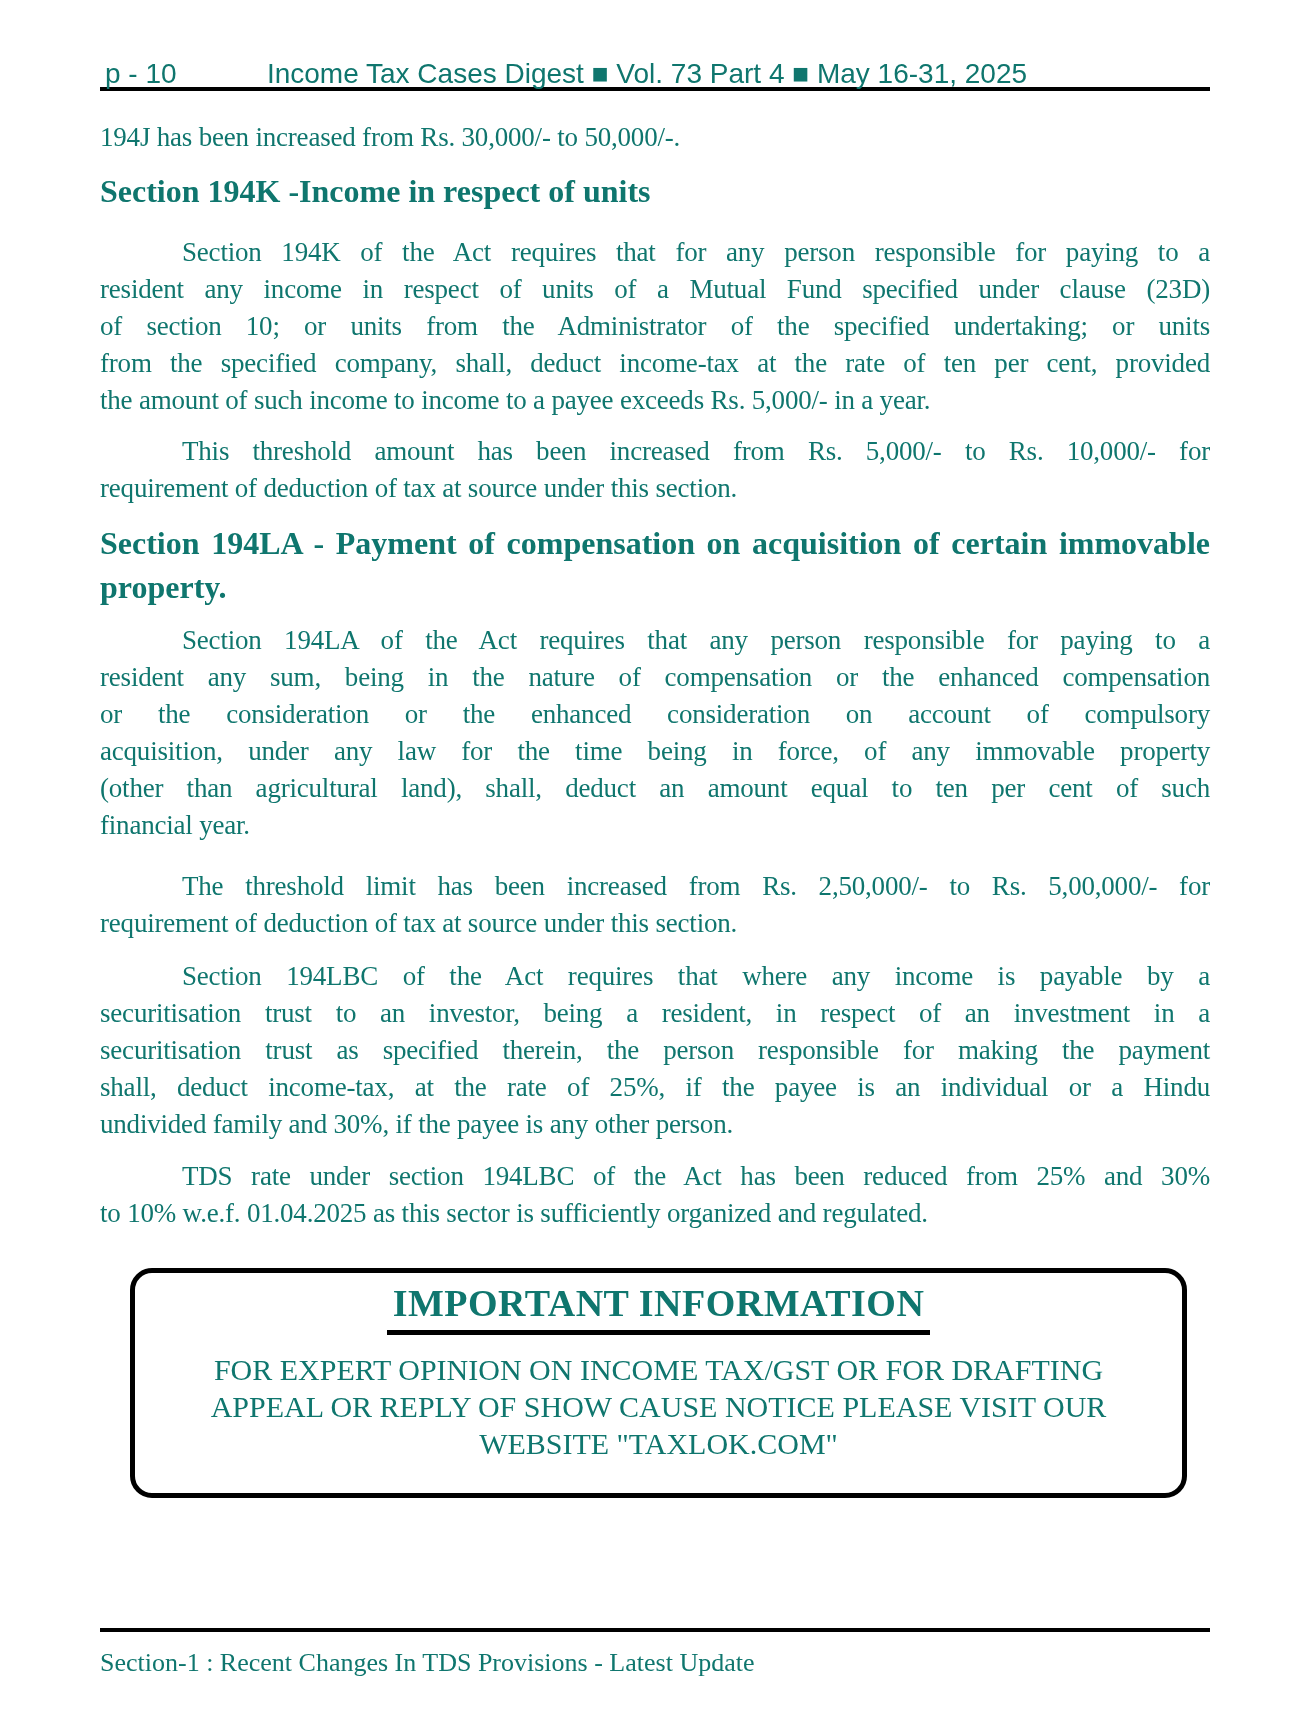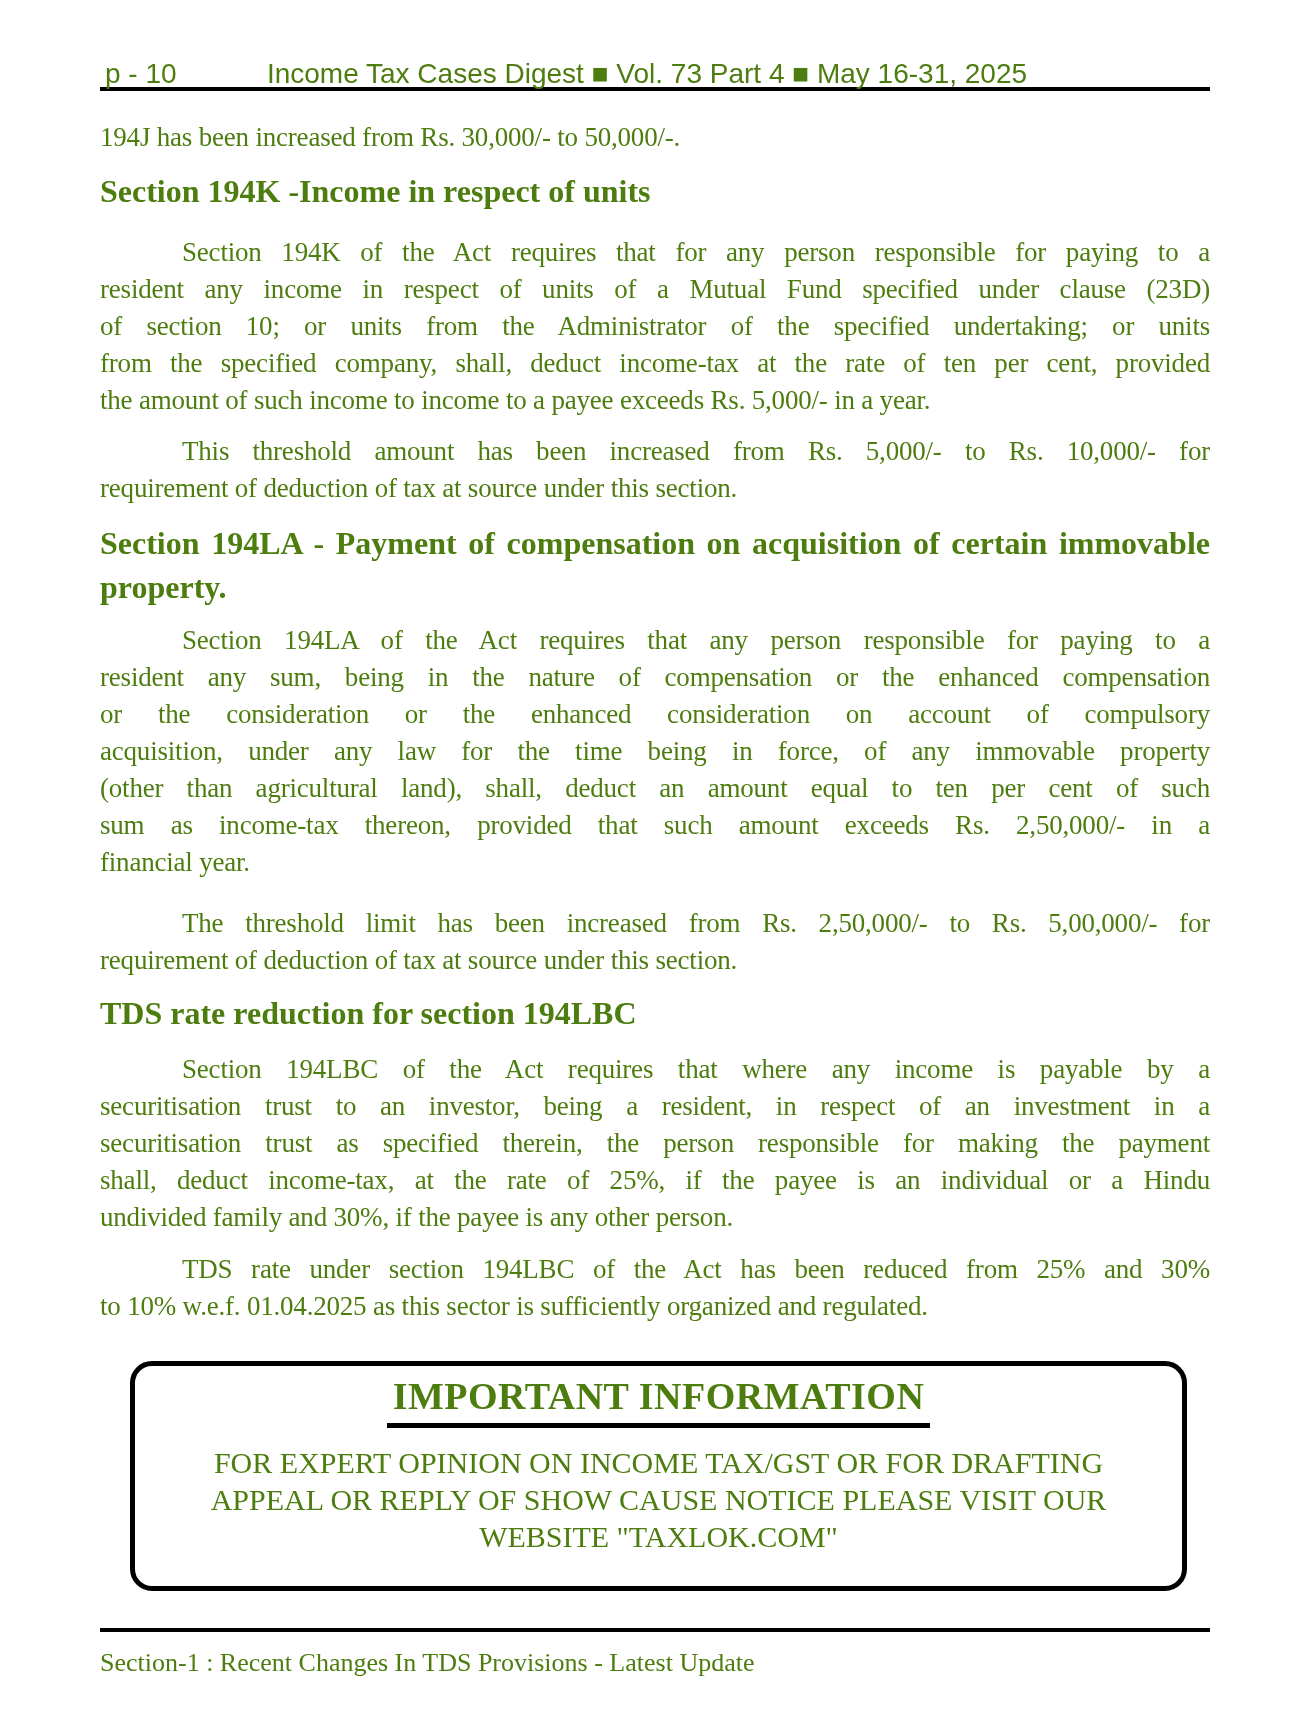--- a/index.html
+++ b/index.html
@@ -1,21 +1,21 @@
 <!DOCTYPE html>
 <html><head>
 <meta charset="utf-8">
 <style>
   * { margin: 0; padding: 0; box-sizing: border-box; }
   html, body { width: 1316px; height: 1733px; background: #ffffff; overflow: hidden; }
   .page {
     position: relative;
     width: 1316px; height: 1733px;
     background: #ffffff;
-    color: #4d7c0f;
+    color: #0f766e;
     font-family: "Liberation Serif", "DejaVu Serif", serif;
   }
   .content { position: absolute; left: 100px; top: 0; width: 1110px; }
 
   
   .hdr {
     position: relative;
     margin-top: 57px;
     height: 34px;
     padding-bottom: 3px;
@@ -131,30 +131,28 @@
     </div>
 
     <h2 class="heading mt14">Section 194LA - Payment of compensation on acquisition of certain immovable property.</h2>
 
     <div class="para mt13">
       <div class="pline first">Section 194LA of the Act requires that any person responsible for paying to a</div>
       <div class="pline">resident any sum, being in the nature of compensation or the enhanced compensation</div>
       <div class="pline">or the consideration or the enhanced consideration on account of compulsory</div>
       <div class="pline">acquisition, under any law for the time being in force, of any immovable property</div>
       <div class="pline">(other than agricultural land), shall, deduct an amount equal to ten per cent of such</div>
-      <div class="pline">sum as income-tax thereon, provided that such amount exceeds Rs. 2,50,000/- in a</div>
       <div class="pline last">financial year.</div>
     </div>
 
     <div class="para mt24">
       <div class="pline first">The threshold limit has been increased from Rs. 2,50,000/- to Rs. 5,00,000/- for</div>
       <div class="pline last">requirement of deduction of tax at source under this section.</div>
     </div>
 
-    <h2 class="heading mt12">TDS rate reduction for section 194LBC</h2>
 
     <div class="para mt16">
       <div class="pline first">Section 194LBC of the Act requires that where any income is payable by a</div>
       <div class="pline">securitisation trust to an investor, being a resident, in respect of an investment in a</div>
       <div class="pline">securitisation trust as specified therein, the person responsible for making the payment</div>
       <div class="pline">shall, deduct income-tax, at the rate of 25%, if the payee is an individual or a Hindu</div>
       <div class="pline last">undivided family and 30%, if the payee is any other person.</div>
     </div>
 
     <div class="para mt15">

